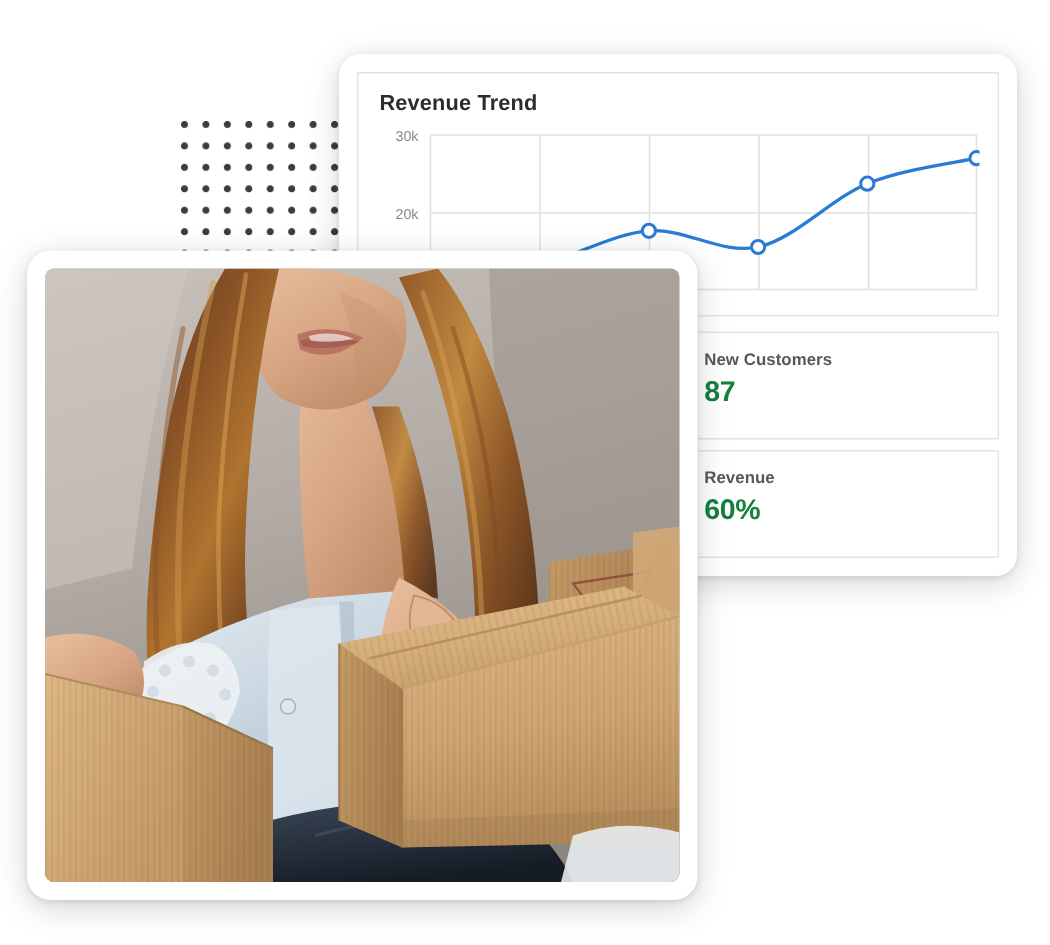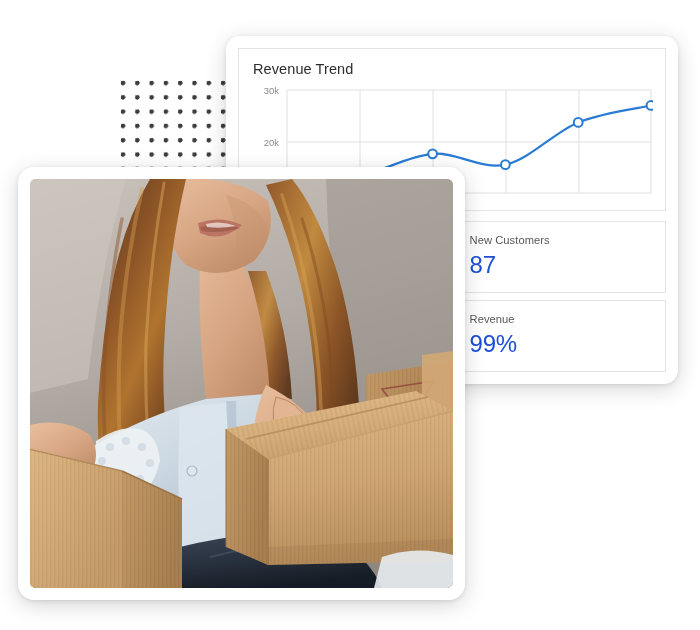--- a/index.html
+++ b/index.html
@@ -64,21 +64,21 @@
     top: 12px;
     width: 428px;
     height: 163px;
     padding: 12px 14px 10px 14px;
   }
   #chart-title {
     font-size: 14.5px;
     color: #2d2d2d;
     letter-spacing: 0.1px;
     margin: 0 0 4px 0;
-    font-weight: 400;
+    font-weight: 700;
   }
   #plot-wrap {
     position: relative;
     width: 100%;
     height: 118px;
   }
   #plot-wrap svg { display: block; }
 
   
   #metrics {
@@ -91,28 +91,28 @@
     grid-template-columns: 1fr 1fr;
     grid-template-rows: 1fr 1fr;
     gap: 7px;
   }
   .metric {
     padding: 11px 13px 0 13px;
   }
   .metric-label {
     font-size: 11.2px;
     color: #585858;
-    font-weight: 400;
+    font-weight: 700;
     letter-spacing: 0.05px;
     line-height: 1.3;
   }
   .metric-value {
-    font-size: 24px;
-    color: #1d4ed8;
-    font-weight: 400;
+    font-size: 19px;
+    color: #15803d;
+    font-weight: 700;
     margin-top: 3px;
     letter-spacing: -0.2px;
     line-height: 1.15;
   }
 
   
   #photo-card {
     position: absolute;
     left: 18px;
     top: 167px;
@@ -187,21 +187,21 @@
       <div class="card metric">
         <div class="metric-label">New Customers</div>
         <div class="metric-value">87</div>
       </div>
       <div class="card metric">
         <div class="metric-label">Repeat Customers</div>
         <div class="metric-value">493</div>
       </div>
       <div class="card metric">
         <div class="metric-label">Revenue</div>
-        <div class="metric-value">99%</div>
+        <div class="metric-value">60%</div>
       </div>
     </div>
 
   </div>
 
   <div id="photo-card">
     <div id="photo-frame">
       <svg viewBox="0 0 423 409" preserveAspectRatio="xMidYMid slice">
         <defs>
           <linearGradient id="bgWall" x1="0" y1="0" x2="0.3" y2="1">

